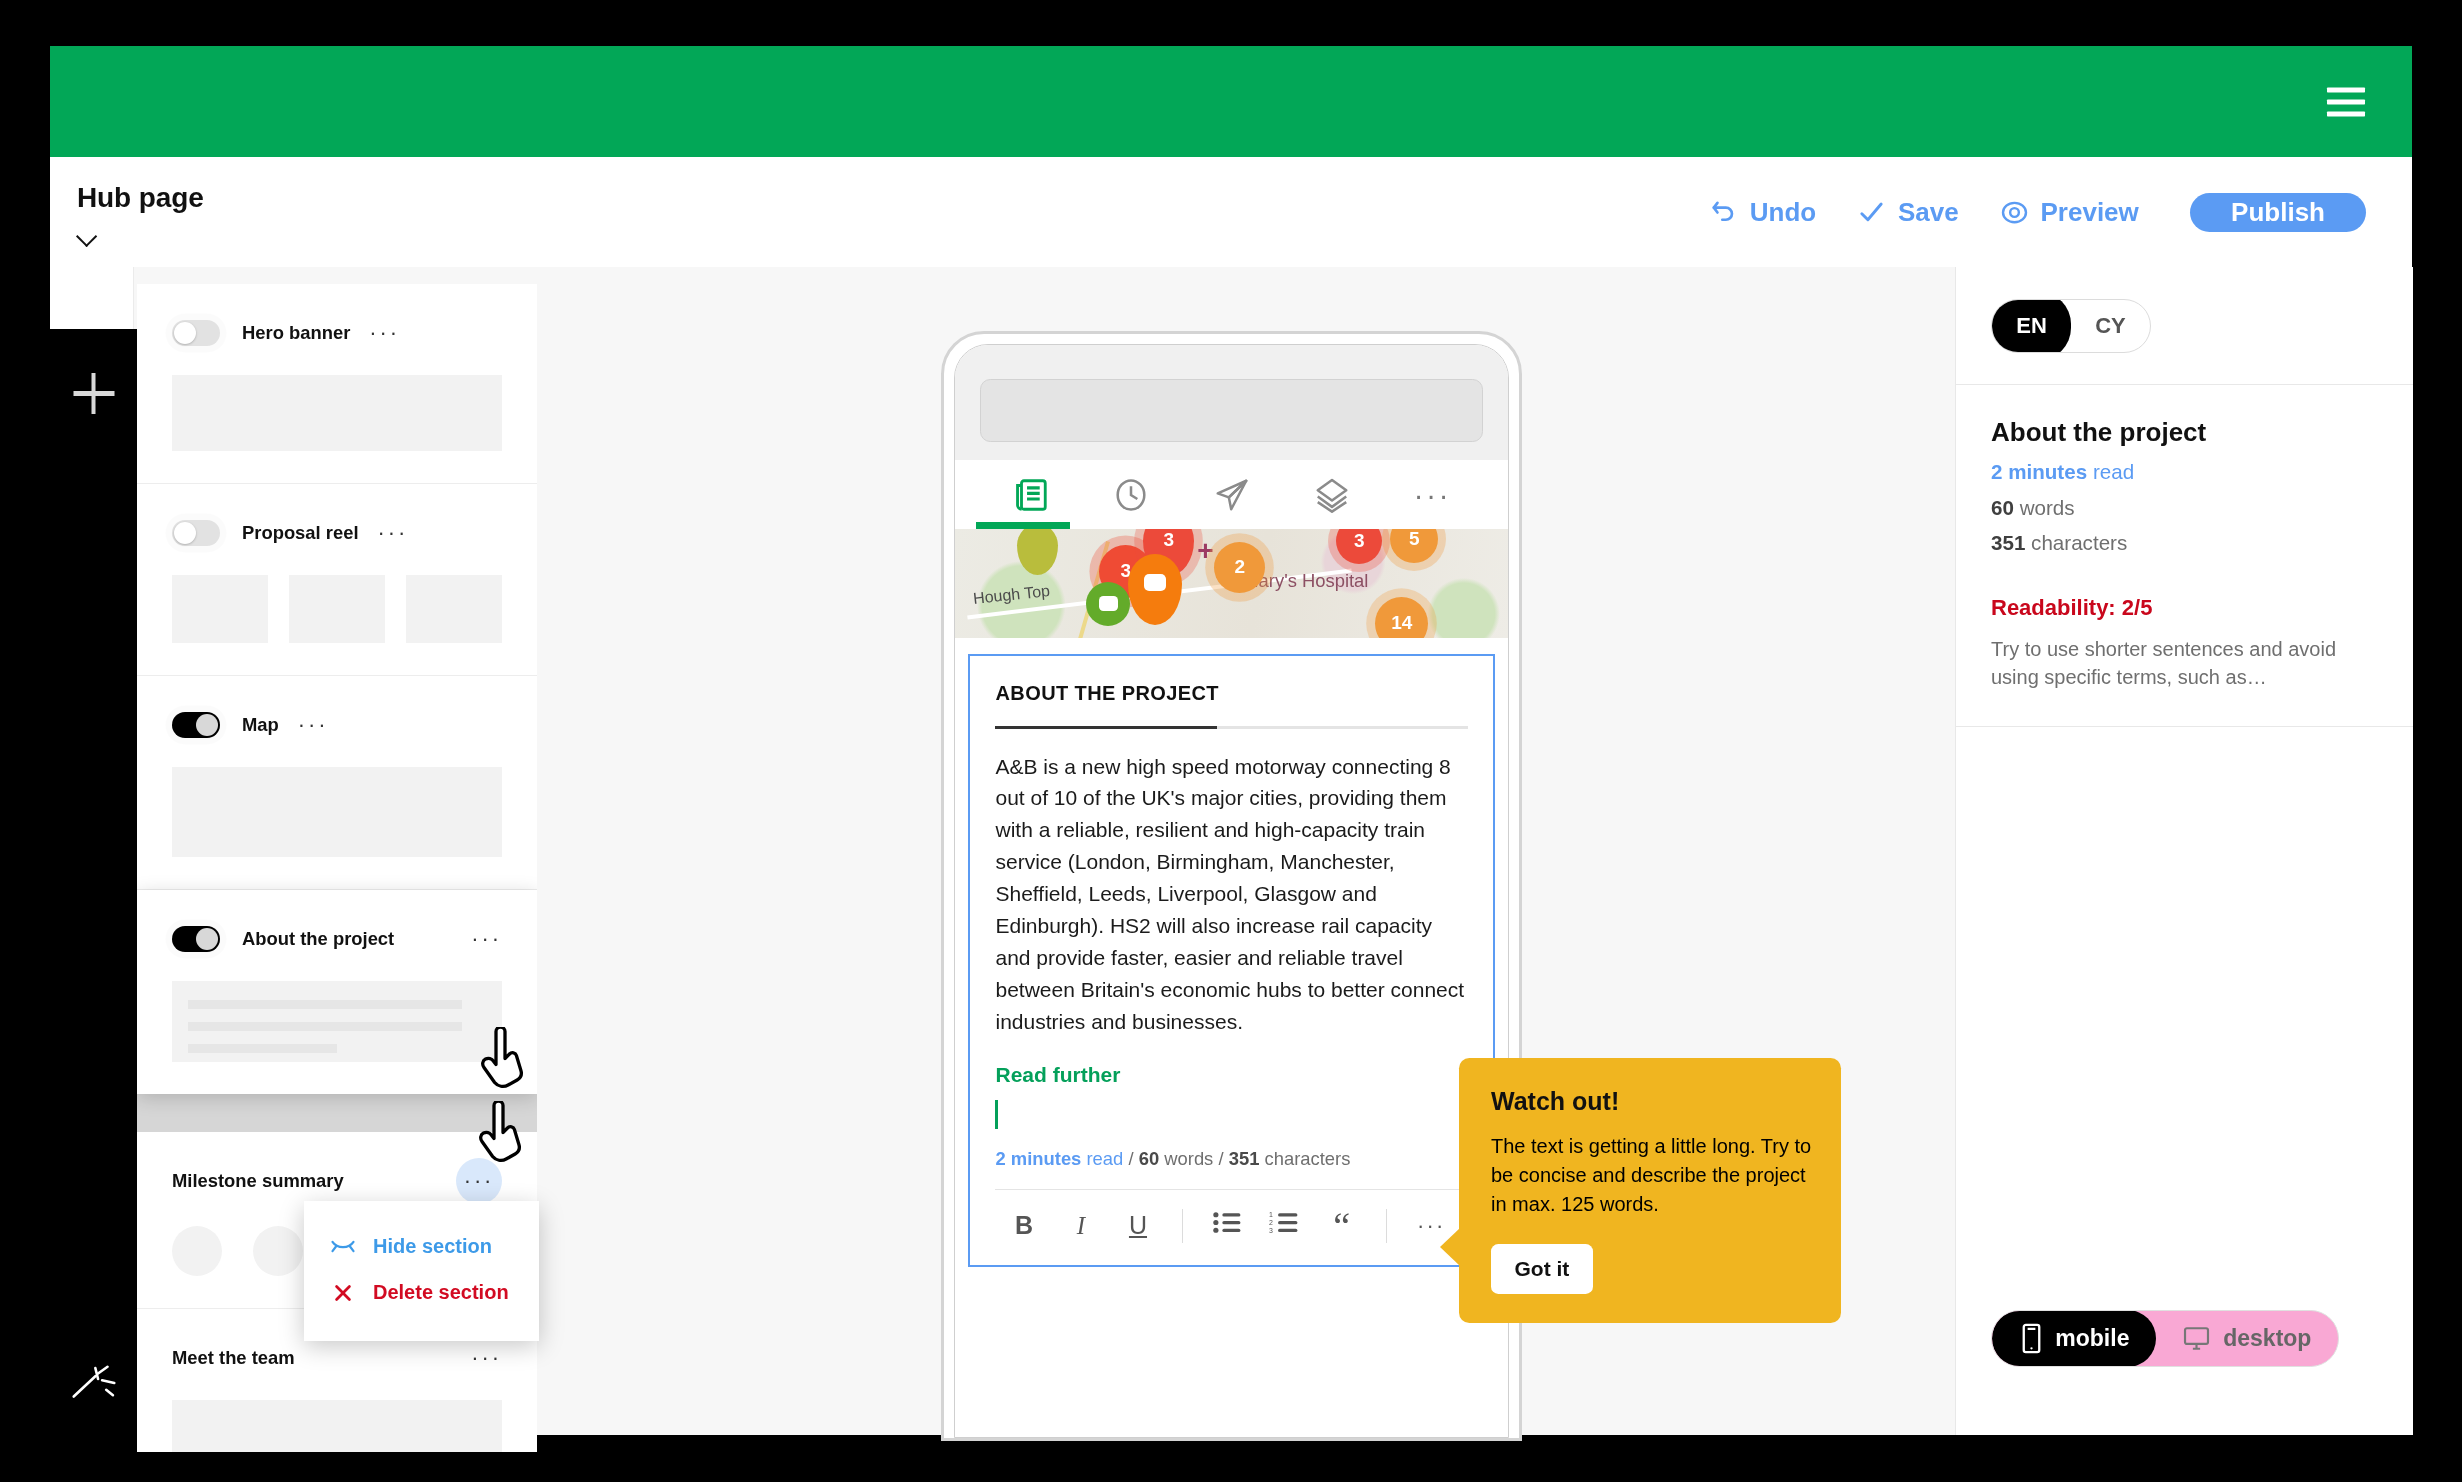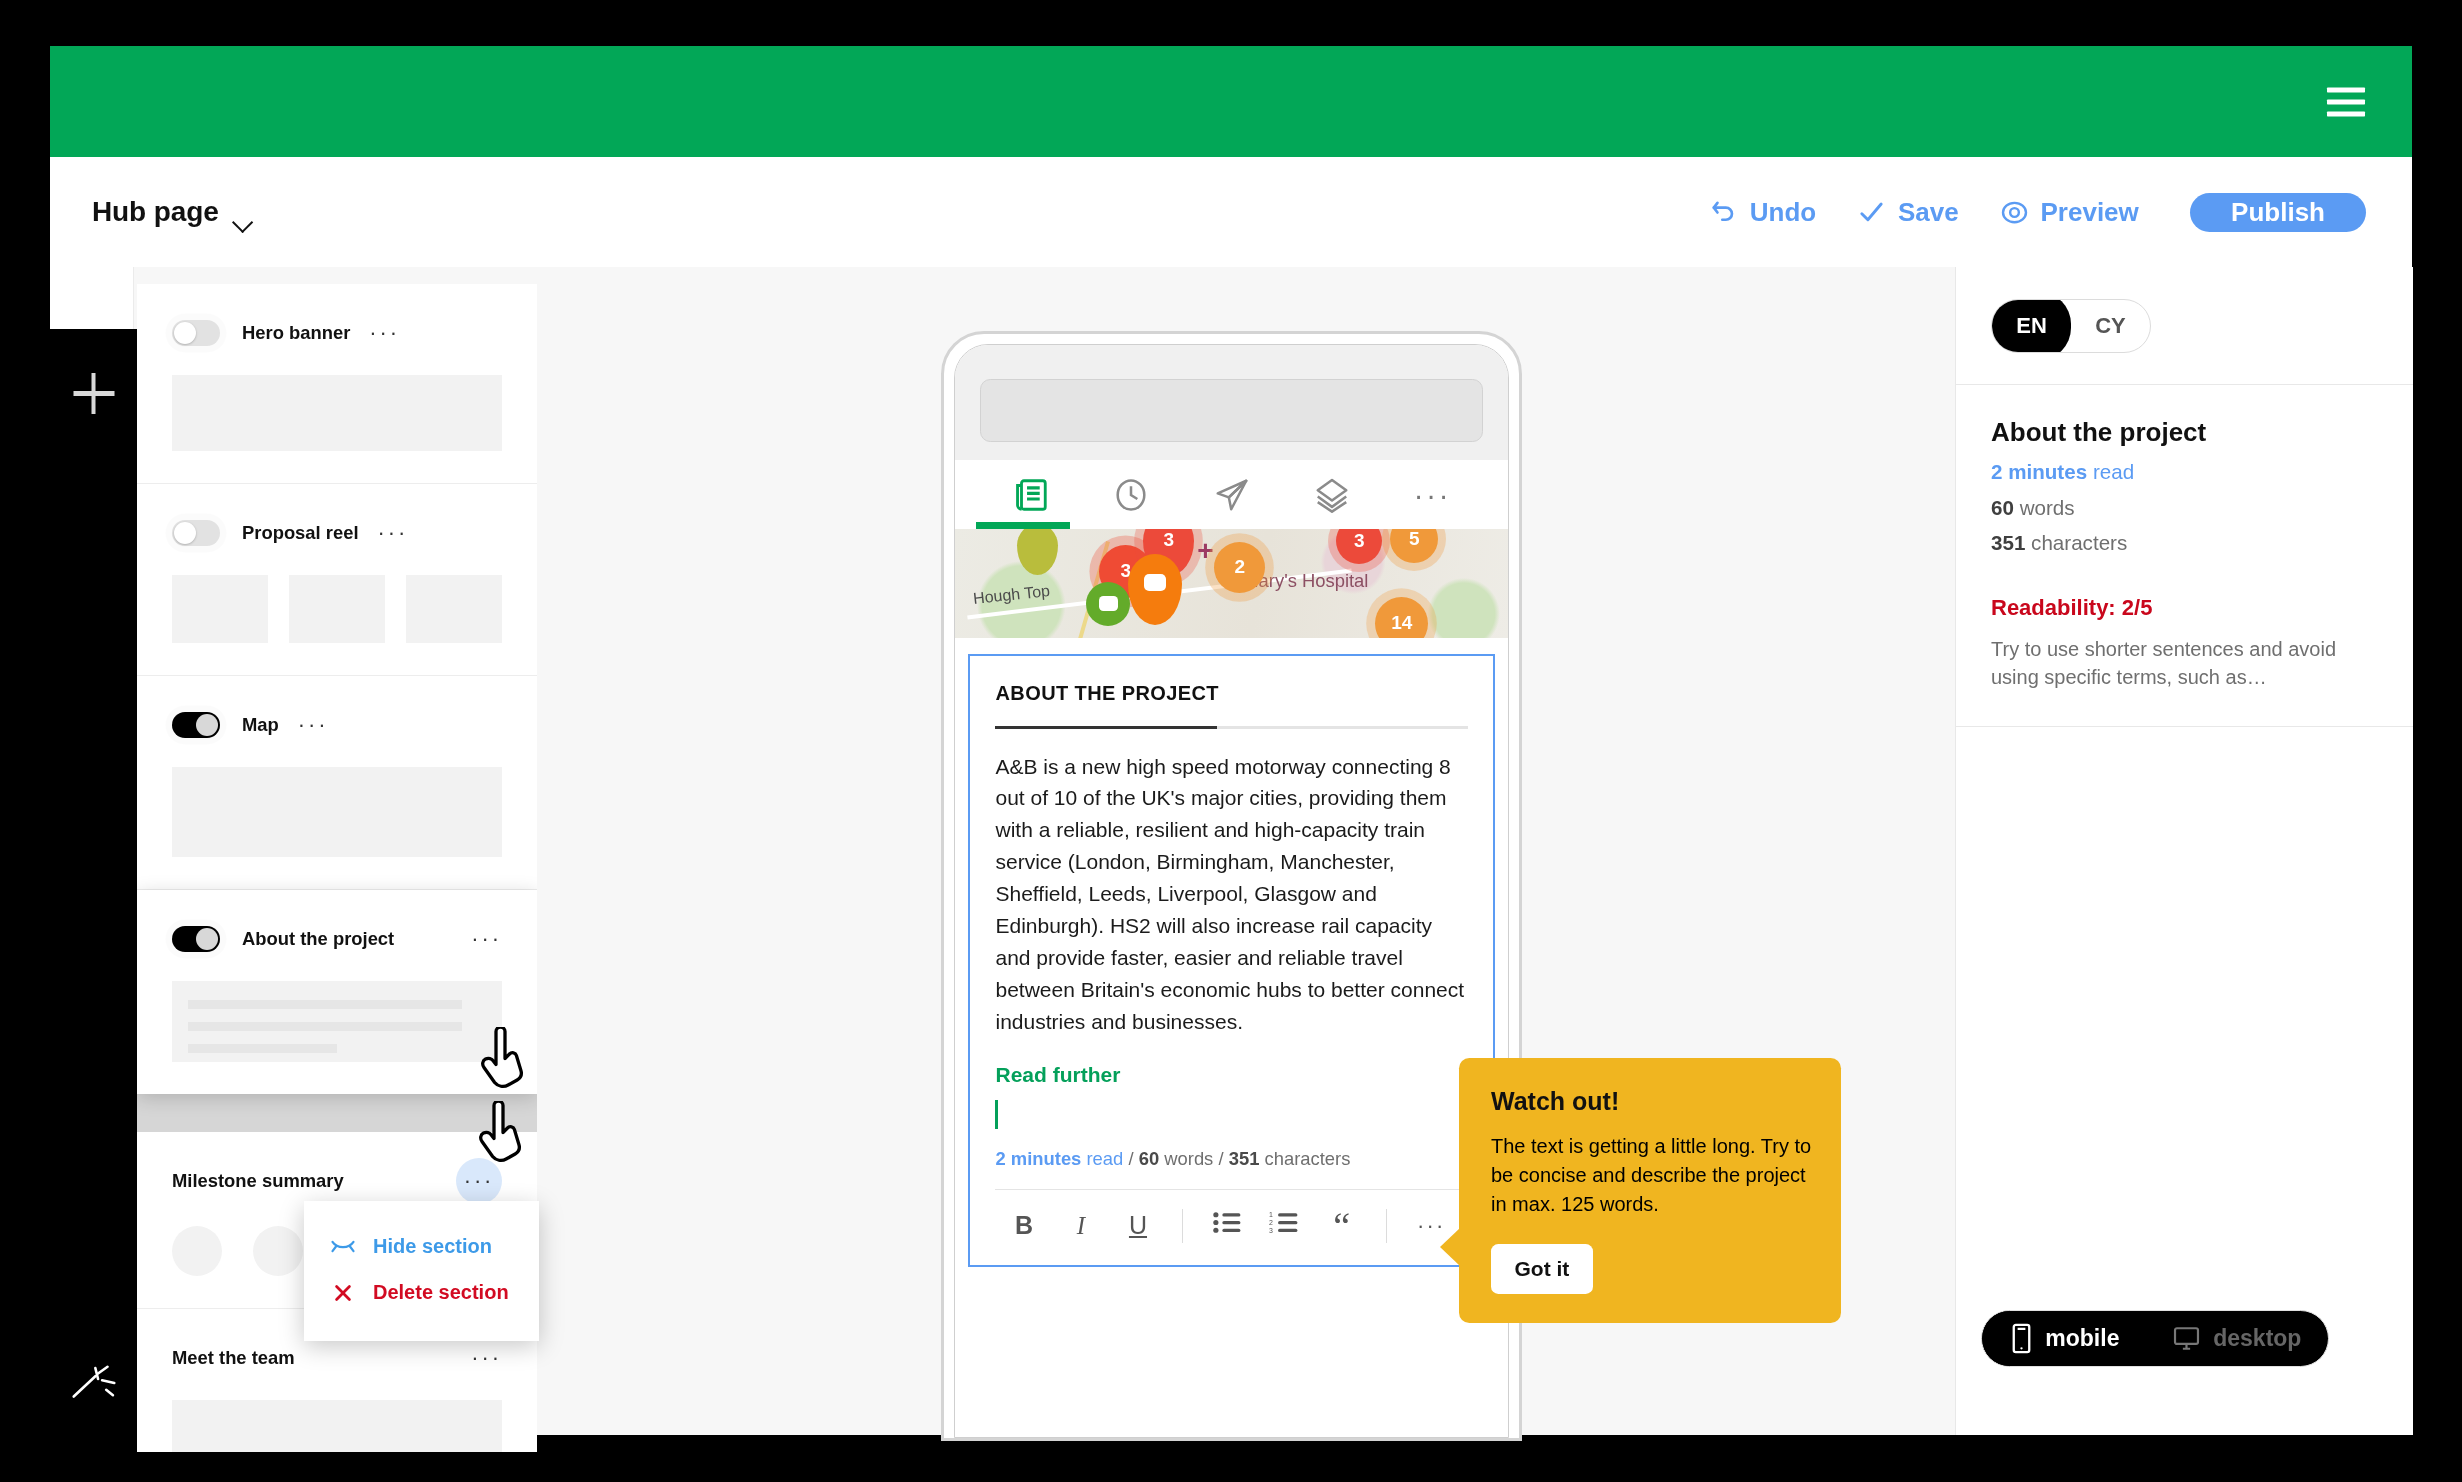--- a/index.html
+++ b/index.html
@@ -37,22 +37,22 @@
 
   
   #editor-bar {
     position: absolute;
     left: 50px; top: 157px;
     width: 2362px; height: 110px;
     background: #fff;
     display: flex; align-items: center;
   }
   #page-selector {
-    display: flex; align-items: flex-end; gap: 14.7px;
-    margin-left: 42px; cursor: pointer;
+    display: flex; align-items: flex-start; gap: 14.7px;
+    margin-left: 27px; cursor: pointer; flex-direction: column;
   }
   #page-selector .title {
     font-size: 28px; font-weight: bold; color: #111;
     letter-spacing: -0.1px;
   }
   .chev {
     width: 22px; height: 13.2px; position: relative;
   }
   .chev::before {
     content: ""; position: absolute; left: 1.5px; top: 0;
@@ -385,24 +385,24 @@
   .stat.link b { color: #5b9bf3; }
   .stat.link { color: #5b9bf3; }
   .stat.grey b { color: #3f3f3f; }
   #readability {
     margin-top: 40px; font-size: 22px; font-weight: bold; color: #c9071c;
   }
   #read-hint {
     margin-top: 13.2px; font-size: 20px; color: #6f6f6f; line-height: 1.42;
   }
   #device-toggle {
-    position: absolute; left: 25px; bottom: 68px;
+    position: absolute; left: 35px; bottom: 68px;
     display: inline-flex; align-items: center;
     border: 0.7px solid #e0e0e0; border-radius: 34px;
-    height: 57px; background: #000000; overflow: hidden;
+    height: 57px; background: #f9a8d4; overflow: hidden;
   }
   #device-toggle .dev {
     height: 57px; display: flex; align-items: center; gap: 11.8px;
     padding: 0 26.5px; font-size: 23px; font-weight: bold; color: #666;
     cursor: pointer;
   }
   #device-toggle .dev.active {
     background: #000; color: #fff; border-radius: 34px;
   }
 </style>

